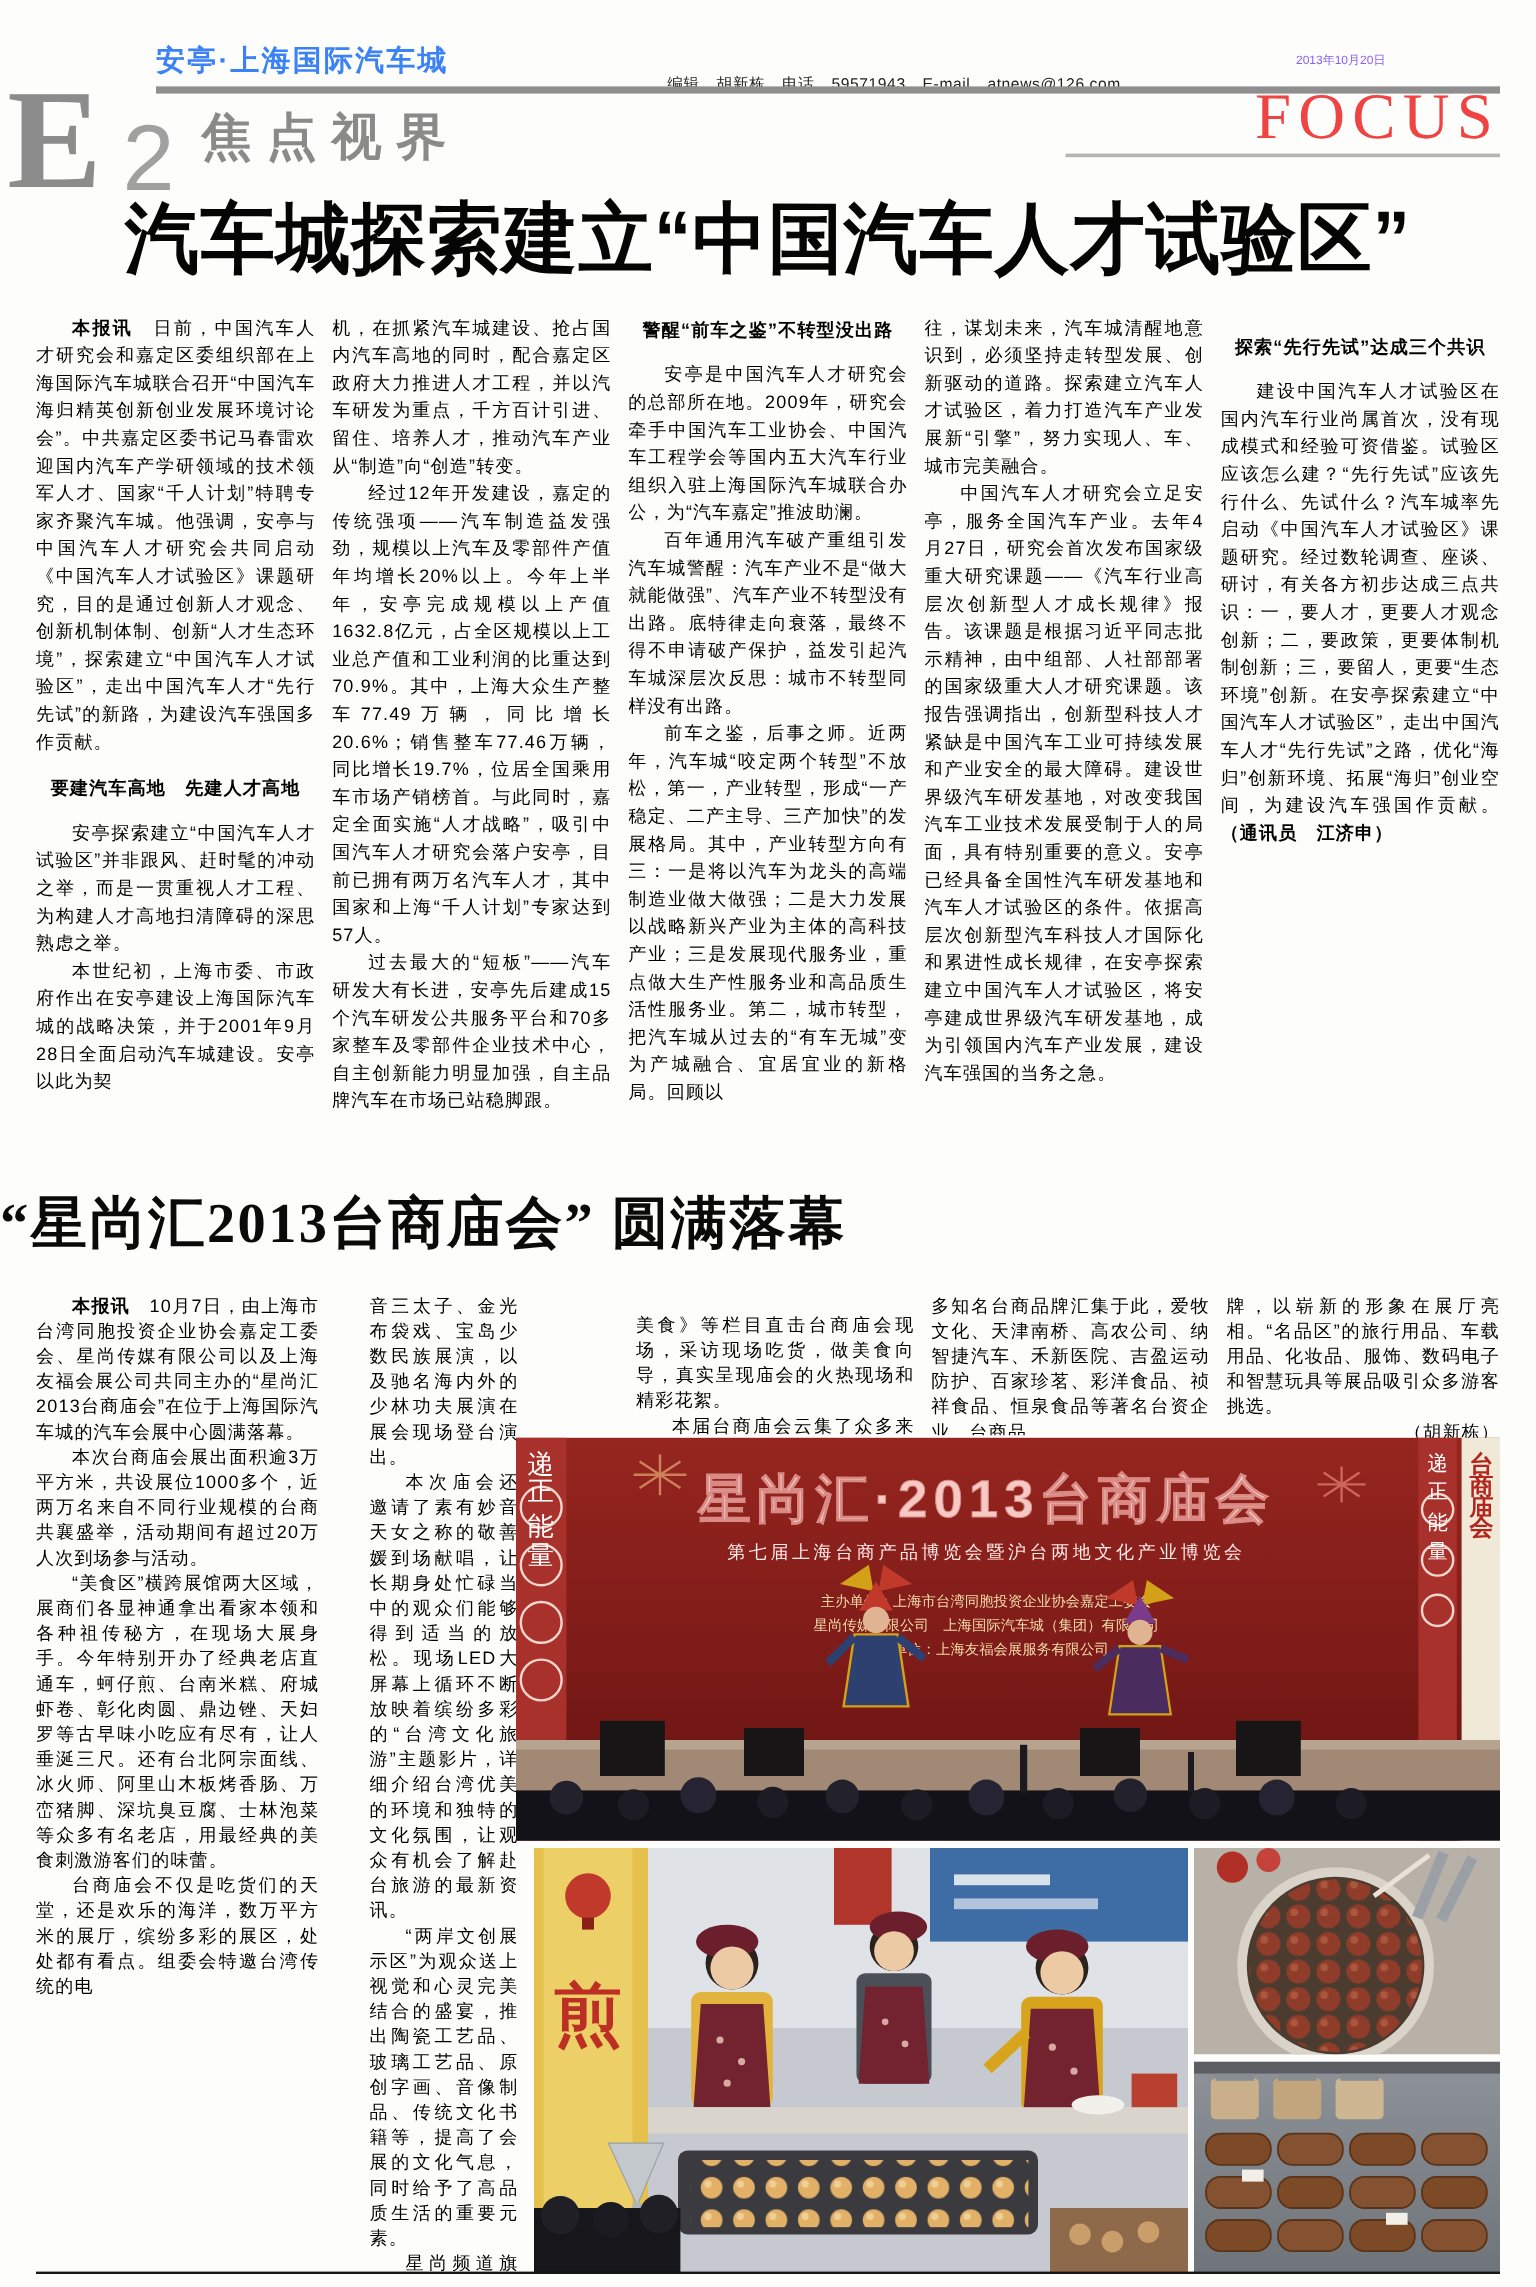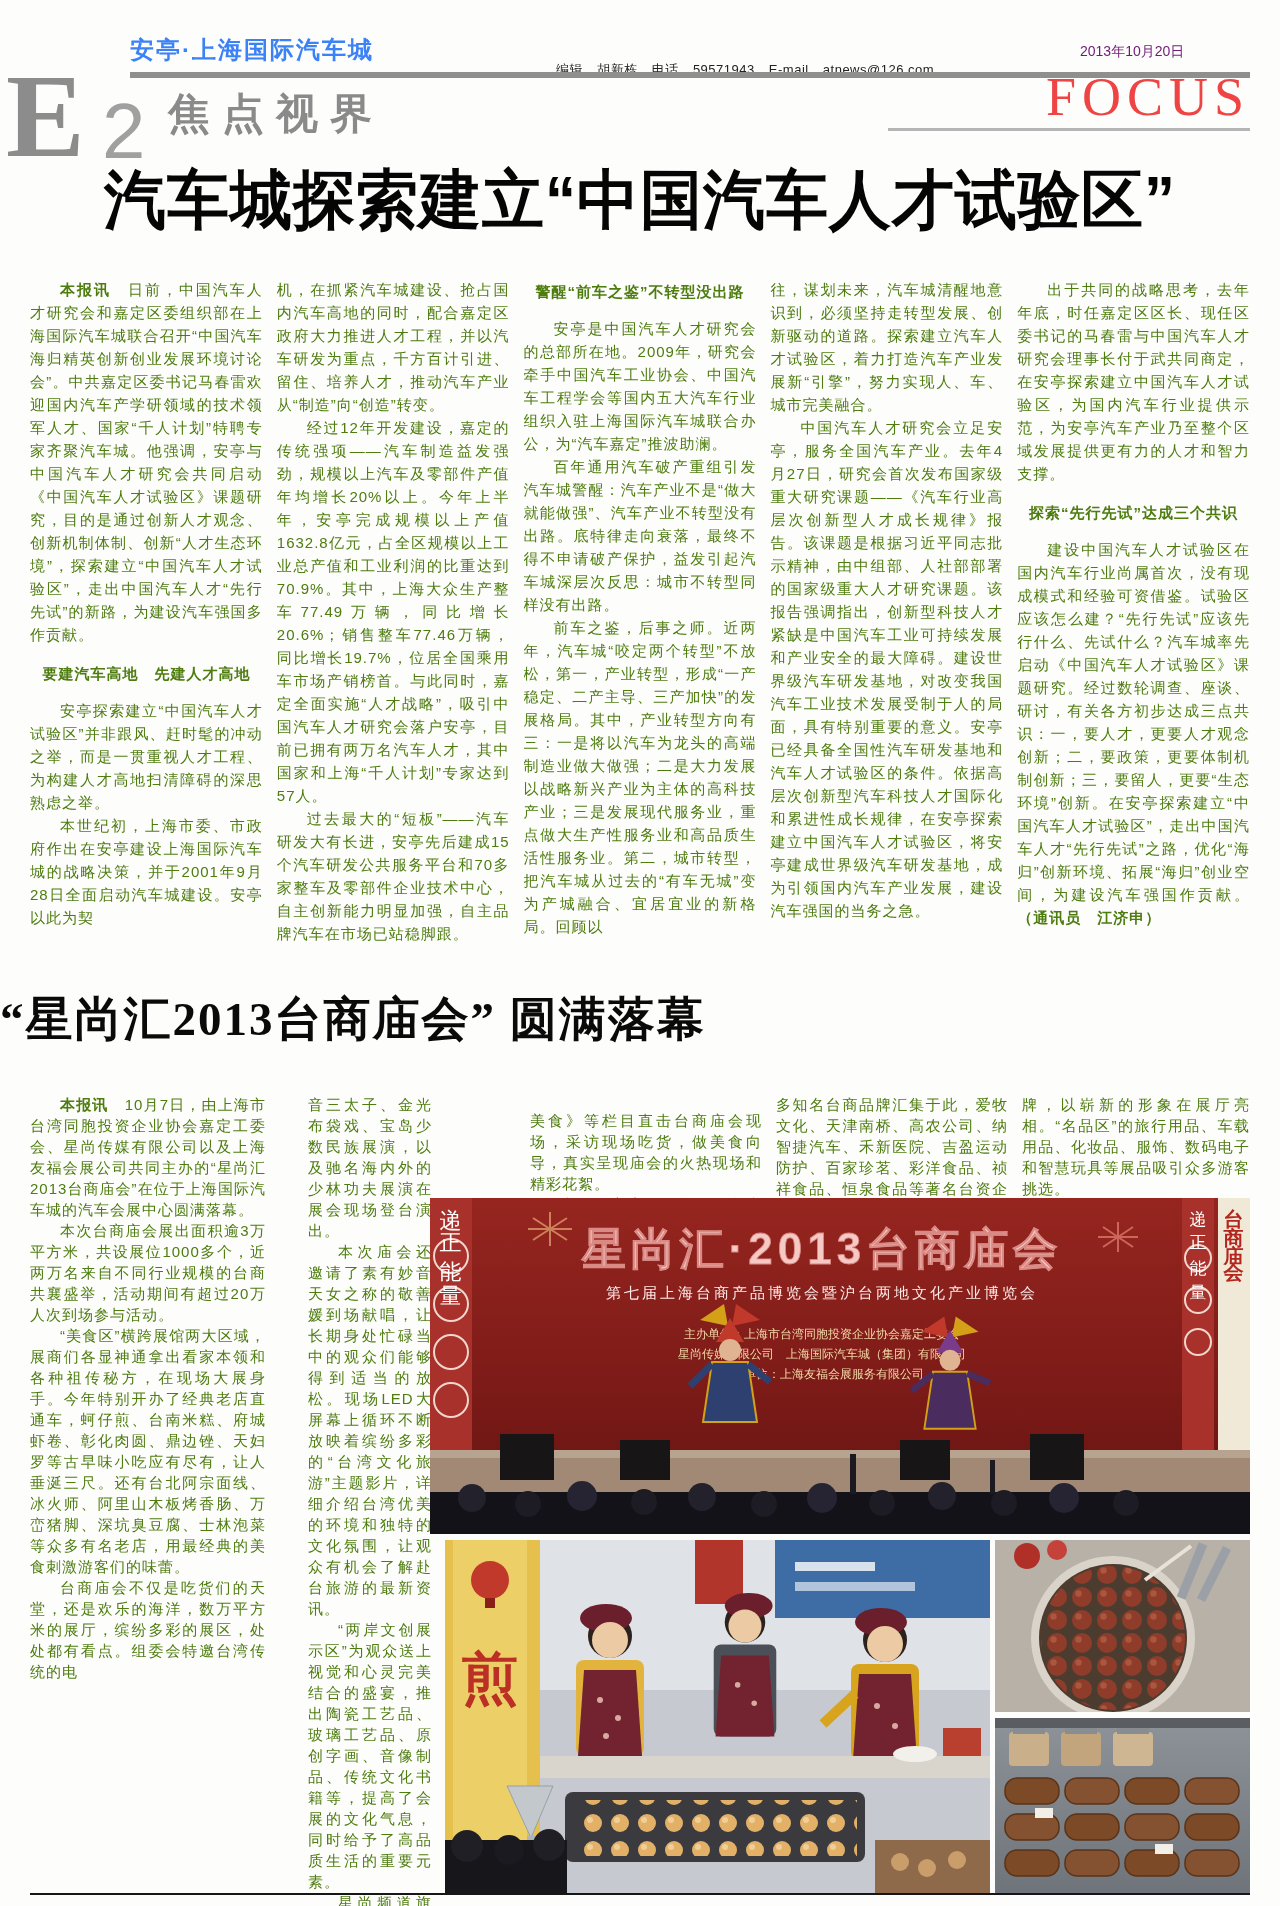--- a/index.html
+++ b/index.html
@@ -3,35 +3,35 @@
 <meta charset="utf-8">
 <style>
   html,body{margin:0;padding:0;}
   body{width:1280px;height:1906px;background:#fdfdfc;position:relative;
        font-family:"Liberation Sans","DejaVu Sans",sans-serif;color:#1a1a1a;}
   .abs{position:absolute;}
   
   .masthead{left:130px;top:34px;font-size:24px;font-weight:bold;letter-spacing:2px;color:#3b82f6;}
   .editorline{left:556px;top:61px;font-size:13px;color:#222;letter-spacing:.5px;white-space:nowrap;}
   .editorline span{margin-right:10px;}
-  .dateline{left:1080px;top:43px;font-size:14px;color:#701a75;white-space:nowrap;}
+  .dateline{left:1080px;top:43px;font-size:10px;color:#8b5cf6;white-space:nowrap;}
   .head-bar{left:130px;top:72px;width:1120px;height:6px;background:#8f8f8f;}
   .big-e{left:6px;top:58px;font-family:"Liberation Serif",serif;font-weight:bold;
          font-size:118px;line-height:1;color:#8c8c8c;}
   .big-2{left:102px;top:92px;font-size:78px;line-height:1;color:#a0a0a0;font-weight:300;}
   .section-cn{left:168px;top:86px;font-size:42px;font-weight:bold;letter-spacing:12px;color:#8a8a8a;}
   .focus-en{left:888px;top:70px;width:362px;text-align:right;font-family:"Liberation Serif",serif;
             font-size:54px;letter-spacing:6px;color:#ef4444;line-height:1;}
   .focus-rule{left:888px;top:128px;width:362px;height:3px;background:#b5b5b5;}
   
   .headline1{left:30px;top:166px;width:1220px;text-align:center;font-size:62px;line-height:1.1;
              font-weight:900;color:#050505;letter-spacing:1px;white-space:nowrap;
              transform:scaleY(1.04);}
   
-  .col{font-size:15px;line-height:23px;text-align:justify;letter-spacing:1px;overflow:hidden;color:#4d7c0f;margin-top:16px;}
+  .col{font-size:15px;line-height:23px;text-align:justify;letter-spacing:1px;overflow:hidden;color:#000000;}
   .col p{margin:0;text-indent:2em;}
   .col p.cont{text-indent:0;}
   .col .subhead{font-weight:bold;text-align:center;text-indent:0;margin:16px 0 14px 0;letter-spacing:1px;}
   .col .subhead.first{margin-top:2px;}
   .col b{font-weight:bold;}
   
   .art1{left:30px;top:262px;width:1220px;height:728px;display:flex;gap:14px;}
   .art1 .col{width:233px;height:728px;}
   
   .headline2{left:0;top:988px;width:1280px;
@@ -97,21 +97,20 @@
     <p class="subhead first">警醒“前车之鉴”不转型没出路</p>
     <p>安亭是中国汽车人才研究会的总部所在地。2009年，研究会牵手中国汽车工业协会、中国汽车工程学会等国内五大汽车行业组织入驻上海国际汽车城联合办公，为“汽车嘉定”推波助澜。</p>
     <p>百年通用汽车破产重组引发汽车城警醒：汽车产业不是“做大就能做强”、汽车产业不转型没有出路。底特律走向衰落，最终不得不申请破产保护，益发引起汽车城深层次反思：城市不转型同样没有出路。</p>
     <p>前车之鉴，后事之师。近两年，汽车城“咬定两个转型”不放松，第一，产业转型，形成“一产稳定、二产主导、三产加快”的发展格局。其中，产业转型方向有三：一是将以汽车为龙头的高端制造业做大做强；二是大力发展以战略新兴产业为主体的高科技产业；三是发展现代服务业，重点做大生产性服务业和高品质生活性服务业。第二，城市转型，把汽车城从过去的“有车无城”变为产城融合、宜居宜业的新格局。回顾以</p>
   </div>
   <div class="col">
     <p class="cont">往，谋划未来，汽车城清醒地意识到，必须坚持走转型发展、创新驱动的道路。探索建立汽车人才试验区，着力打造汽车产业发展新“引擎”，努力实现人、车、城市完美融合。</p>
     <p>中国汽车人才研究会立足安亭，服务全国汽车产业。去年4月27日，研究会首次发布国家级重大研究课题——《汽车行业高层次创新型人才成长规律》报告。该课题是根据习近平同志批示精神，由中组部、人社部部署的国家级重大人才研究课题。该报告强调指出，创新型科技人才紧缺是中国汽车工业可持续发展和产业安全的最大障碍。建设世界级汽车研发基地，对改变我国汽车工业技术发展受制于人的局面，具有特别重要的意义。安亭已经具备全国性汽车研发基地和汽车人才试验区的条件。依据高层次创新型汽车科技人才国际化和累进性成长规律，在安亭探索建立中国汽车人才试验区，将安亭建成世界级汽车研发基地，成为引领国内汽车产业发展，建设汽车强国的当务之急。</p>
   </div>
   <div class="col">
-    <p>出于共同的战略思考，去年年底，时任嘉定区区长、现任区委书记的马春雷与中国汽车人才研究会理事长付于武共同商定，在安亭探索建立中国汽车人才试验区，为国内汽车行业提供示范，为安亭汽车产业乃至整个区域发展提供更有力的人才和智力支撑。</p>
     <p class="subhead">探索“先行先试”达成三个共识</p>
     <p><span>建设中国汽车人才试验区在国内汽车行业尚属首次，没有现成模式和经验可资借鉴。试验区应该怎么建？“先行先试”应该先行什么、先试什么？汽车城率先启动《中国汽车人才试验区》课题研究。经过数轮调查、座谈、研讨，有关各方初步达成三点共识：一，要人才，更要人才观念创新；二，要政策，更要体制机制创新；三，要留人，更要“生态环境”创新。在安亭探索建立“中国汽车人才试验区”，走出中国汽车人才“先行先试”之路，优化“海归”创新环境、拓展“海归”创业空间，为建设汽车强国作贡献。</span><b>（通讯员　江济申）</b></p>
   </div>
 </div>
 
 <div class="abs headline2">“星尚汇2013台商庙会” 圆满落幕</div>
 
 <div class="abs art2">
   <div class="abs col a2c1">
     <p><b>本报讯</b><span>　10月7日，由上海市台湾同胞投资企业协会嘉定工委会、星尚传媒有限公司以及上海友福会展公司共同主办的“星尚汇2013台商庙会”在位于上海国际汽车城的汽车会展中心圆满落幕。</span></p>

